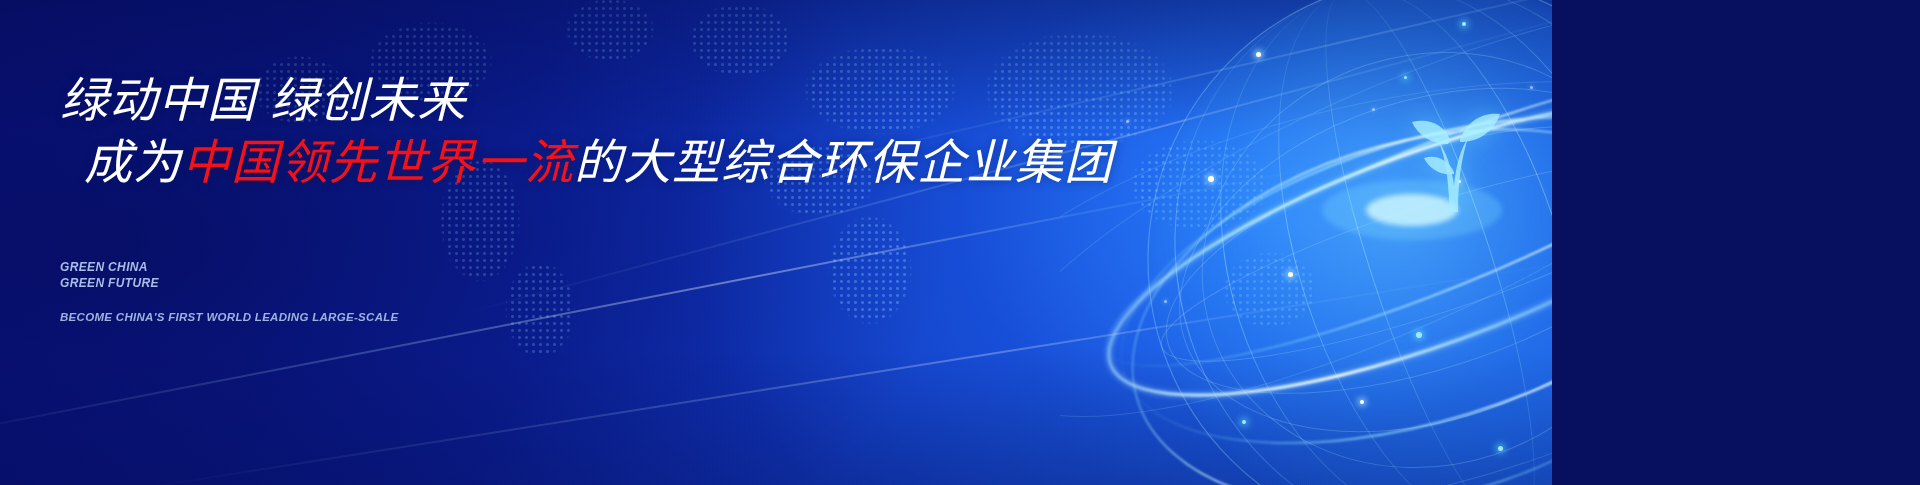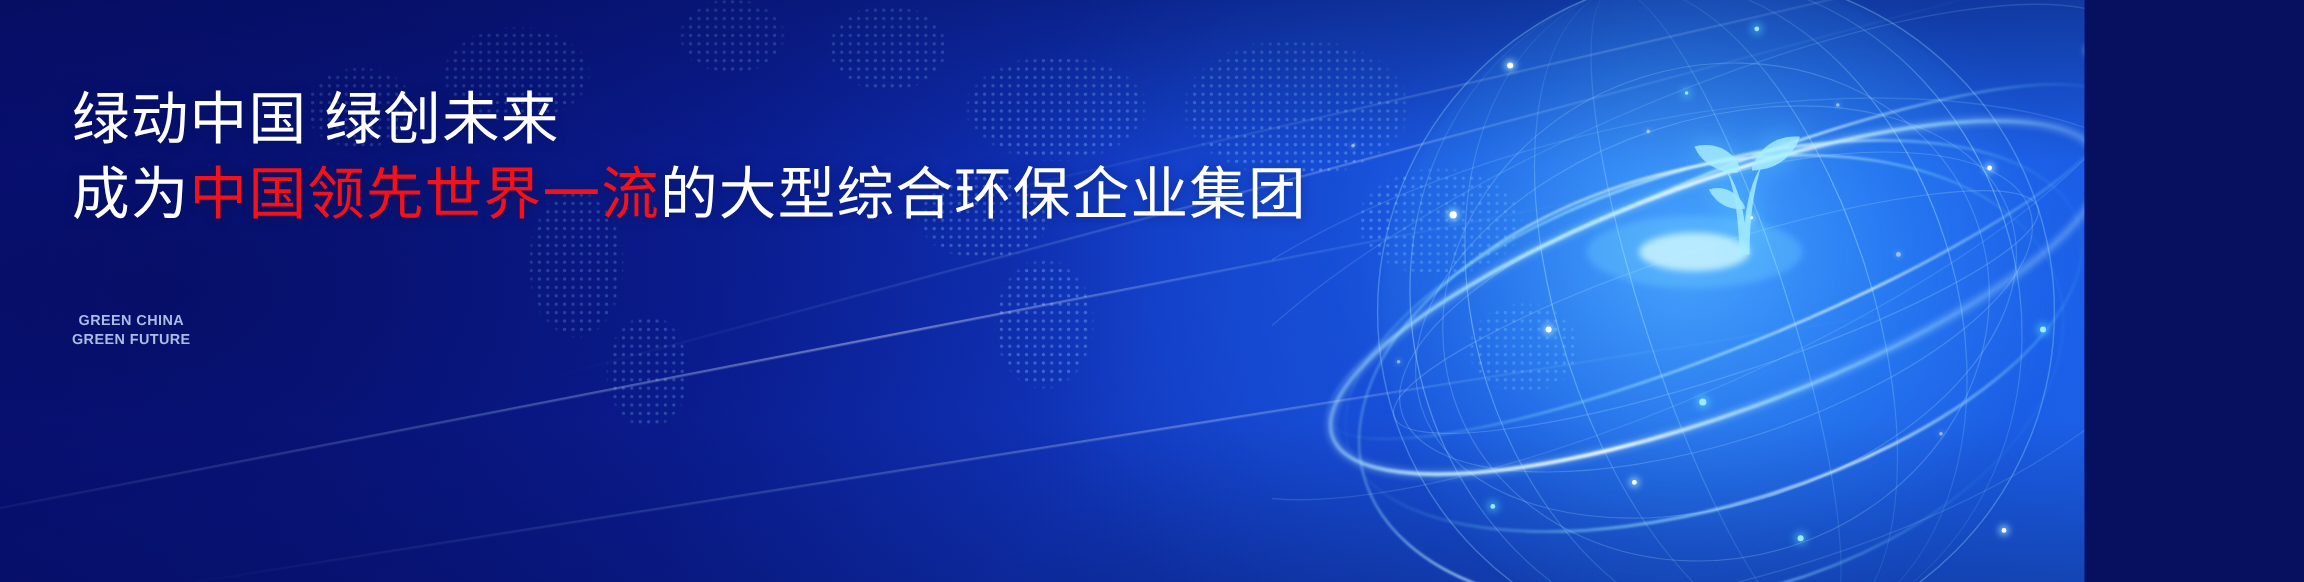--- a/index.html
+++ b/index.html
@@ -1,25 +1,26 @@
 <!DOCTYPE html>
 <html lang="zh-CN"><head>
 <meta charset="utf-8">
 <title>Banner</title>
 <style>
   html,body{margin:0;padding:0;background:#06105e;}
   *{box-sizing:border-box;}
 
   #banner{
     position:relative;
-    width:1737px;
+    width:1552px;
     height:485px;
     overflow:hidden;
     font-family:"Liberation Sans","DejaVu Sans",sans-serif;
     background:#0b1d9e;
+    font-style:italic;
   }
 
   
   .bg-base{
     position:absolute; inset:0;
     background:
       radial-gradient(ellipse 900px 700px at 82% 42%, rgba(41,126,255,0.95) 0%, rgba(26,86,224,0.55) 35%, rgba(12,38,170,0.10) 65%, rgba(0,0,0,0) 80%),
       radial-gradient(ellipse 1200px 900px at 100% 55%, rgba(30,110,250,0.75) 0%, rgba(18,64,205,0.30) 45%, rgba(0,0,0,0) 75%),
       linear-gradient(100deg, #091389 0%, #0a1a96 18%, #0c22a6 34%, #1034bb 50%, #1547cc 64%, #1b5ad8 78%, #1f6ae2 100%);
   }
@@ -121,33 +122,32 @@
   .headline{
     font-family:"Liberation Sans","DejaVu Sans",sans-serif;
     color:#ffffff;
     font-size:48px;
     line-height:58px;
     font-weight:400;
     letter-spacing:1px;
     white-space:nowrap;
     text-shadow:0 1px 10px rgba(0,20,90,0.45);
   }
-  .headline-2{margin-top:4px;}
+  .headline-2{margin-top:4px;margin-left:24px;}
   .hl-red{color:#f4121a; text-shadow:0 1px 10px rgba(60,0,0,0.35);}
 
   .sub-en{
     position:absolute;
     left:60px; top:260px;
     color:#a9bde6;
     font-size:12px;
     line-height:15.5px;
     font-weight:700;
     letter-spacing:.35px;
     text-transform:uppercase;
-    text-align:center;
   }
   .sub-en-2{
     position:absolute;
     left:60px; top:310px;
     color:#9db2e0;
     font-size:11.5px;
     line-height:14.5px;
     font-weight:700;
     letter-spacing:.3px;
     text-transform:uppercase;
@@ -283,15 +283,16 @@
     <div class="headline headline-1">绿动中国  绿创未来</div>
     <div class="headline headline-2"><span>成为</span><span class="hl-red">中国领先世界一流</span><span>的大型综合环保企业集团</span></div>
   </div>
 
   <div class="sub-en">
     <div>GREEN CHINA</div>
     <div>GREEN FUTURE</div>
   </div>
 
   <div class="sub-en-2">
+    <div>BECOME CHINA'S FIRST WORLD LEADING LARGE-SCALE</div>
   </div>
 
 </div>
 
 </body></html>

